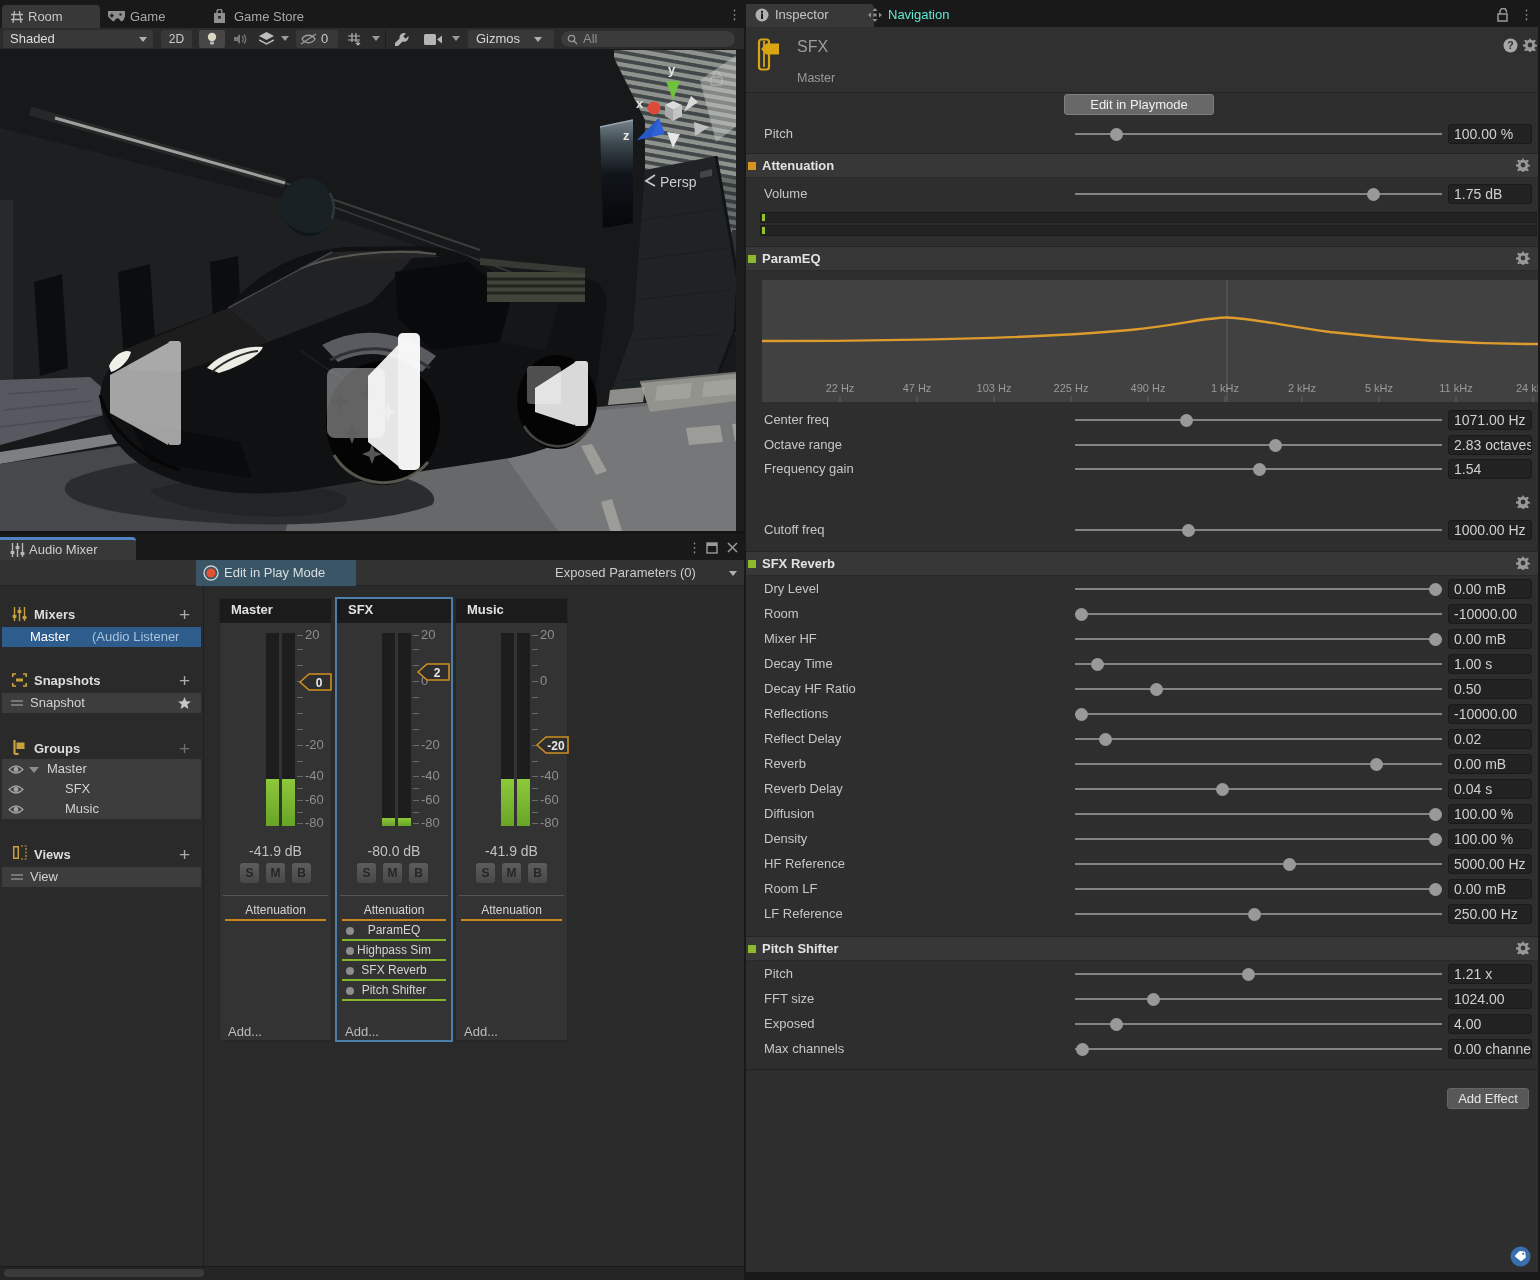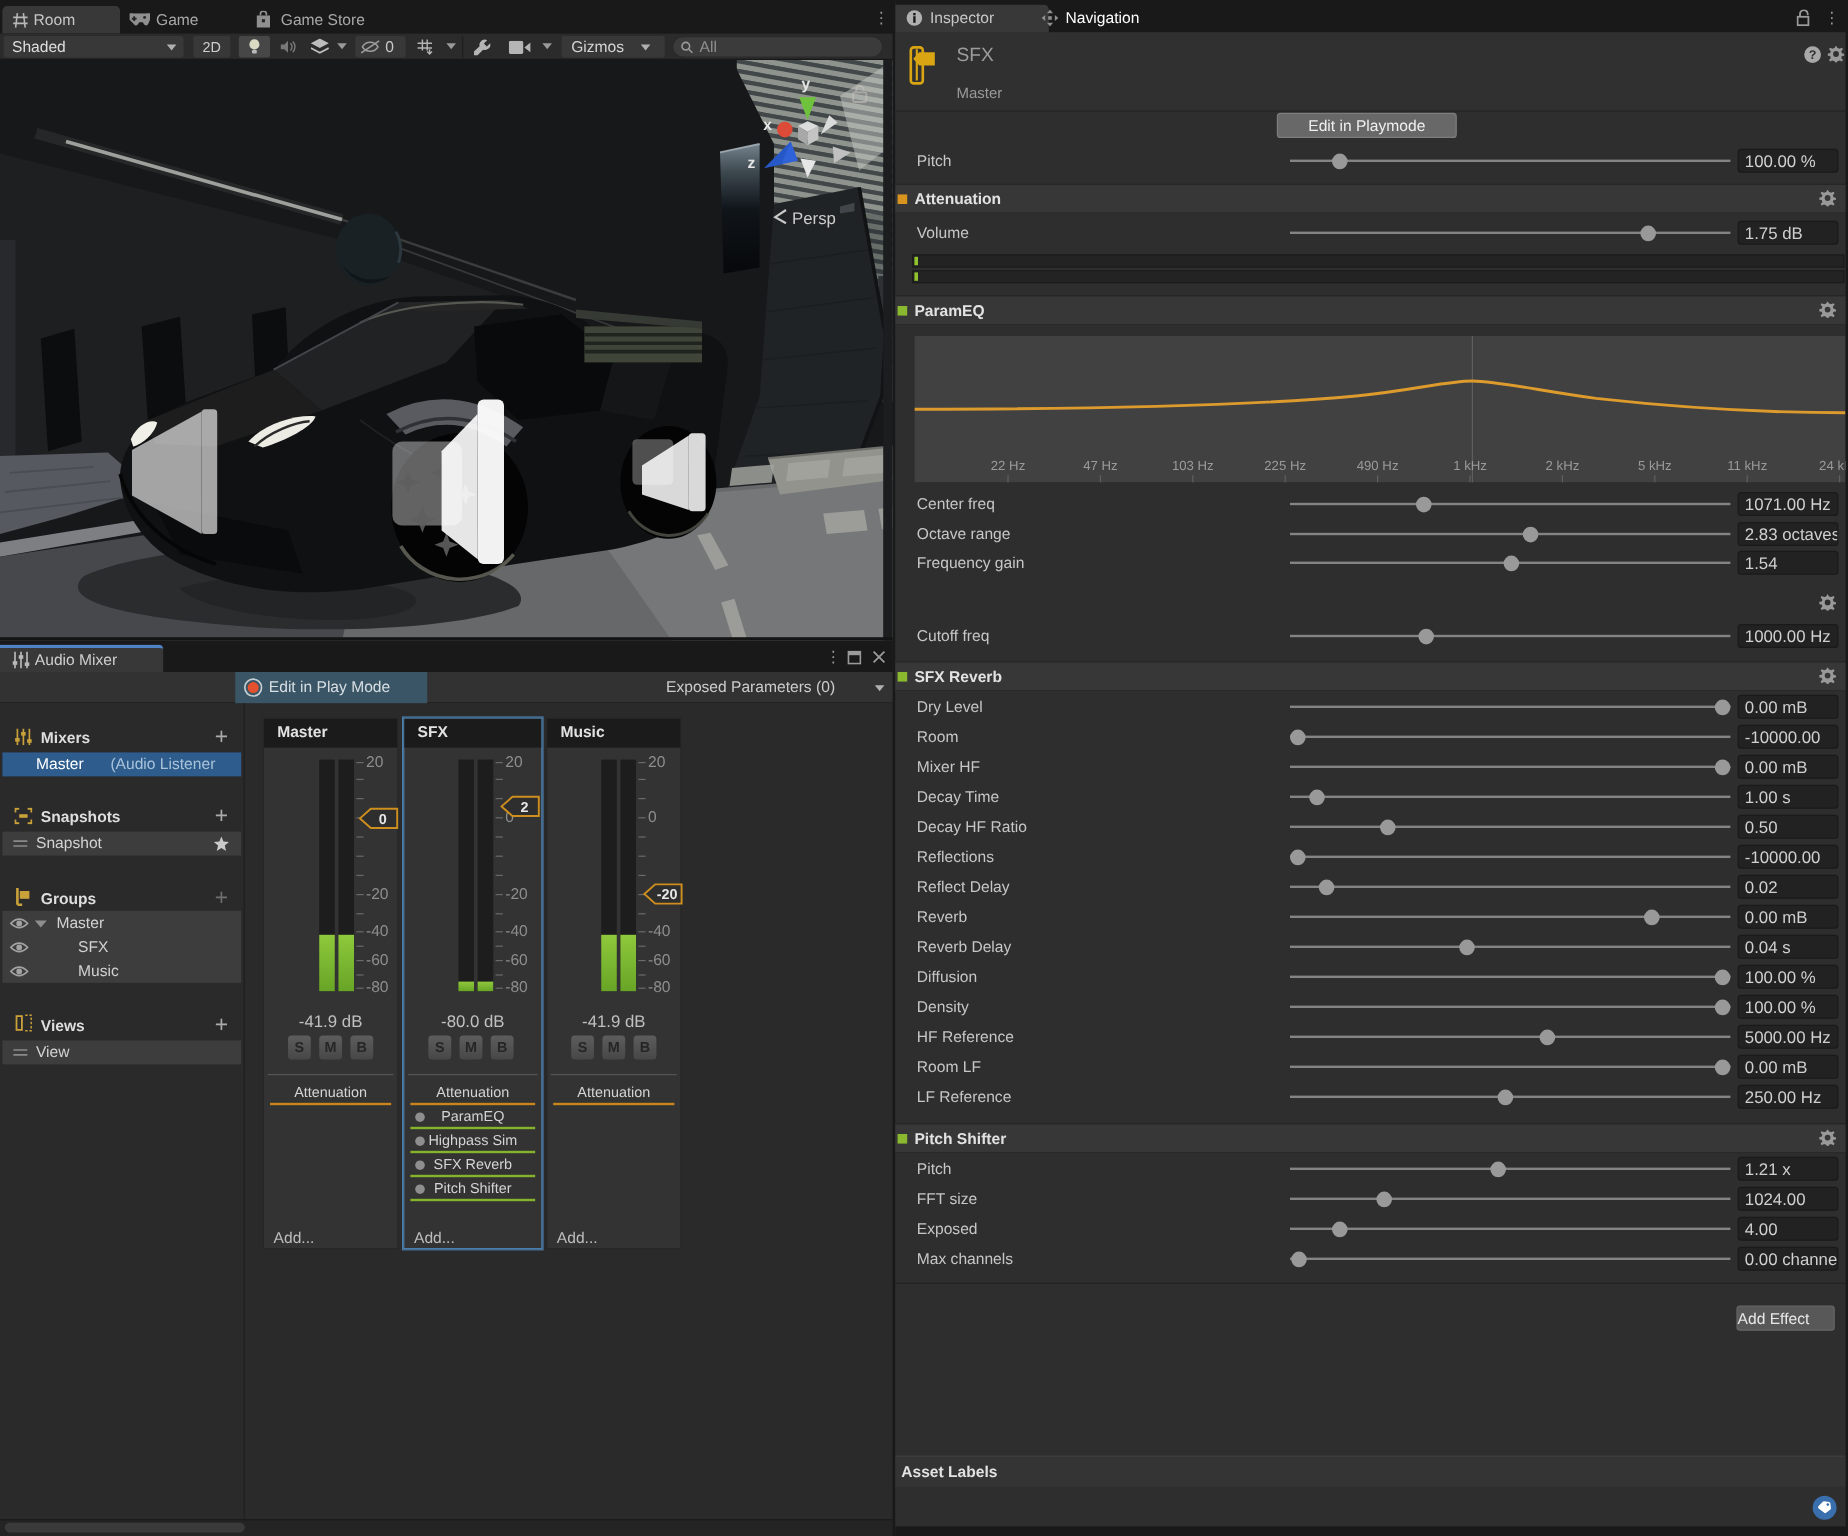--- a/index.html
+++ b/index.html
@@ -621,21 +621,21 @@
 <div class="abs" style="left:746px;top:0;width:794px;height:1280px;background:#2e2e2e;overflow:hidden">
  <div class="abs" style="left:0;top:0;width:794px;height:27px;background:#191919"></div>
  <div class="abs" style="left:0;top:4px;width:128px;height:23px;background:#383838;border-radius:0 4px 0 0">
    <svg class="abs" style="left:9px;top:4px" width="14" height="14" viewBox="0 0 14 14">
         <circle cx="7" cy="7" r="6.5" fill="#b0b0b0"></circle>
         <rect x="6" y="5.5" width="2" height="5.5" fill="#191919"></rect>
         <rect x="6" y="2.8" width="2" height="2" fill="#191919"></rect>
       </svg>
    <span class="abs" style="left:29px;top:3px;color:#c7c7c7;font-size:13px">Inspector</span>
  </div>
- <div class="abs" style="left:112px;top:4px;width:130px;height:23px;color:#ffffff;font-size:13px">
+ <div class="abs" style="left:112px;top:4px;width:130px;height:23px;color:#5eead4;font-size:13px">
    <svg class="abs" style="left:10px;top:4px" width="14" height="14" viewBox="0 0 14 14">
         <g fill="#8f8f8f">
           <polygon points="7,0 9.5,3 4.5,3"></polygon>
           <polygon points="7,14 9.5,11 4.5,11"></polygon>
           <polygon points="0,7 3,4.5 3,9.5"></polygon>
           <polygon points="14,7 11,4.5 11,9.5"></polygon>
           <rect x="5.5" y="5.5" width="3" height="3"></rect>
         </g>
       </svg>
    <span class="abs" style="left:30px;top:3px">Navigation</span>
@@ -818,24 +818,21 @@
       <line x1="540" y1="116" x2="540" y2="122" stroke="#606060" stroke-width="1"></line>
       <text x="617" y="112" text-anchor="middle" font-size="11" fill="#9a9a9a" font-family="Liberation Sans,sans-serif">5 kHz</text>
       <line x1="617" y1="116" x2="617" y2="122" stroke="#606060" stroke-width="1"></line>
       <text x="694" y="112" text-anchor="middle" font-size="11" fill="#9a9a9a" font-family="Liberation Sans,sans-serif">11 kHz</text>
       <line x1="694" y1="116" x2="694" y2="122" stroke="#606060" stroke-width="1"></line>
       <text x="771" y="112" text-anchor="middle" font-size="11" fill="#9a9a9a" font-family="Liberation Sans,sans-serif">24 kHz</text>
       <line x1="771" y1="116" x2="771" y2="122" stroke="#606060" stroke-width="1"></line> 
     </svg>
 
  <div class="abs" style="left:0;top:1069px;width:794px;height:1px;background:#232323"></div>
- <div class="abs" style="left:701px;top:1088px;width:82px;height:21px;background:#585858;border:1px solid #666;border-radius:3px;color:#e8e8e8;font-size:13px;text-align:left;line-height:19px">Add Effect</div>
- <div class="abs" style="left:0;top:1213px;width:794px;height:26px;background:#343434;border-top:1px solid #3e3e3e">
-   <span class="abs hdrtxt" style="left:5px;top:5px">Asset Labels</span>
- </div>
+ <div class="abs" style="left:701px;top:1088px;width:82px;height:21px;background:#585858;border:1px solid #666;border-radius:3px;color:#e8e8e8;font-size:13px;text-align:center;line-height:19px">Add Effect</div>
  <svg class="abs" style="left:764px;top:1246px" width="21" height="21" viewBox="0 0 21 21">
    <circle cx="10.5" cy="10.5" r="10" fill="#3a6fae"></circle>
    <path d="M5.5,9 L9,5.5 a1.5,1.5 0 0 1 1.2,-0.4 l4,0.5 a1.3,1.3 0 0 1 1.1,1.1 l0.5,4 a1.5,1.5 0 0 1 -0.4,1.2 L12,14.5 a1.4,1.4 0 0 1 -2,0 L5.5,11 a1.4,1.4 0 0 1 0,-2 Z" fill="#fff"></path>
    <circle cx="13.2" cy="7.8" r="1.1" fill="#3a6fae"></circle>
  </svg>
  <div class="abs" style="left:0;top:1272px;width:794px;height:8px;background:#191919"></div>
  <div class="abs" style="left:792px;top:0;width:2px;height:1280px;background:#191919"></div>
 </div>
 
 </body></html>

